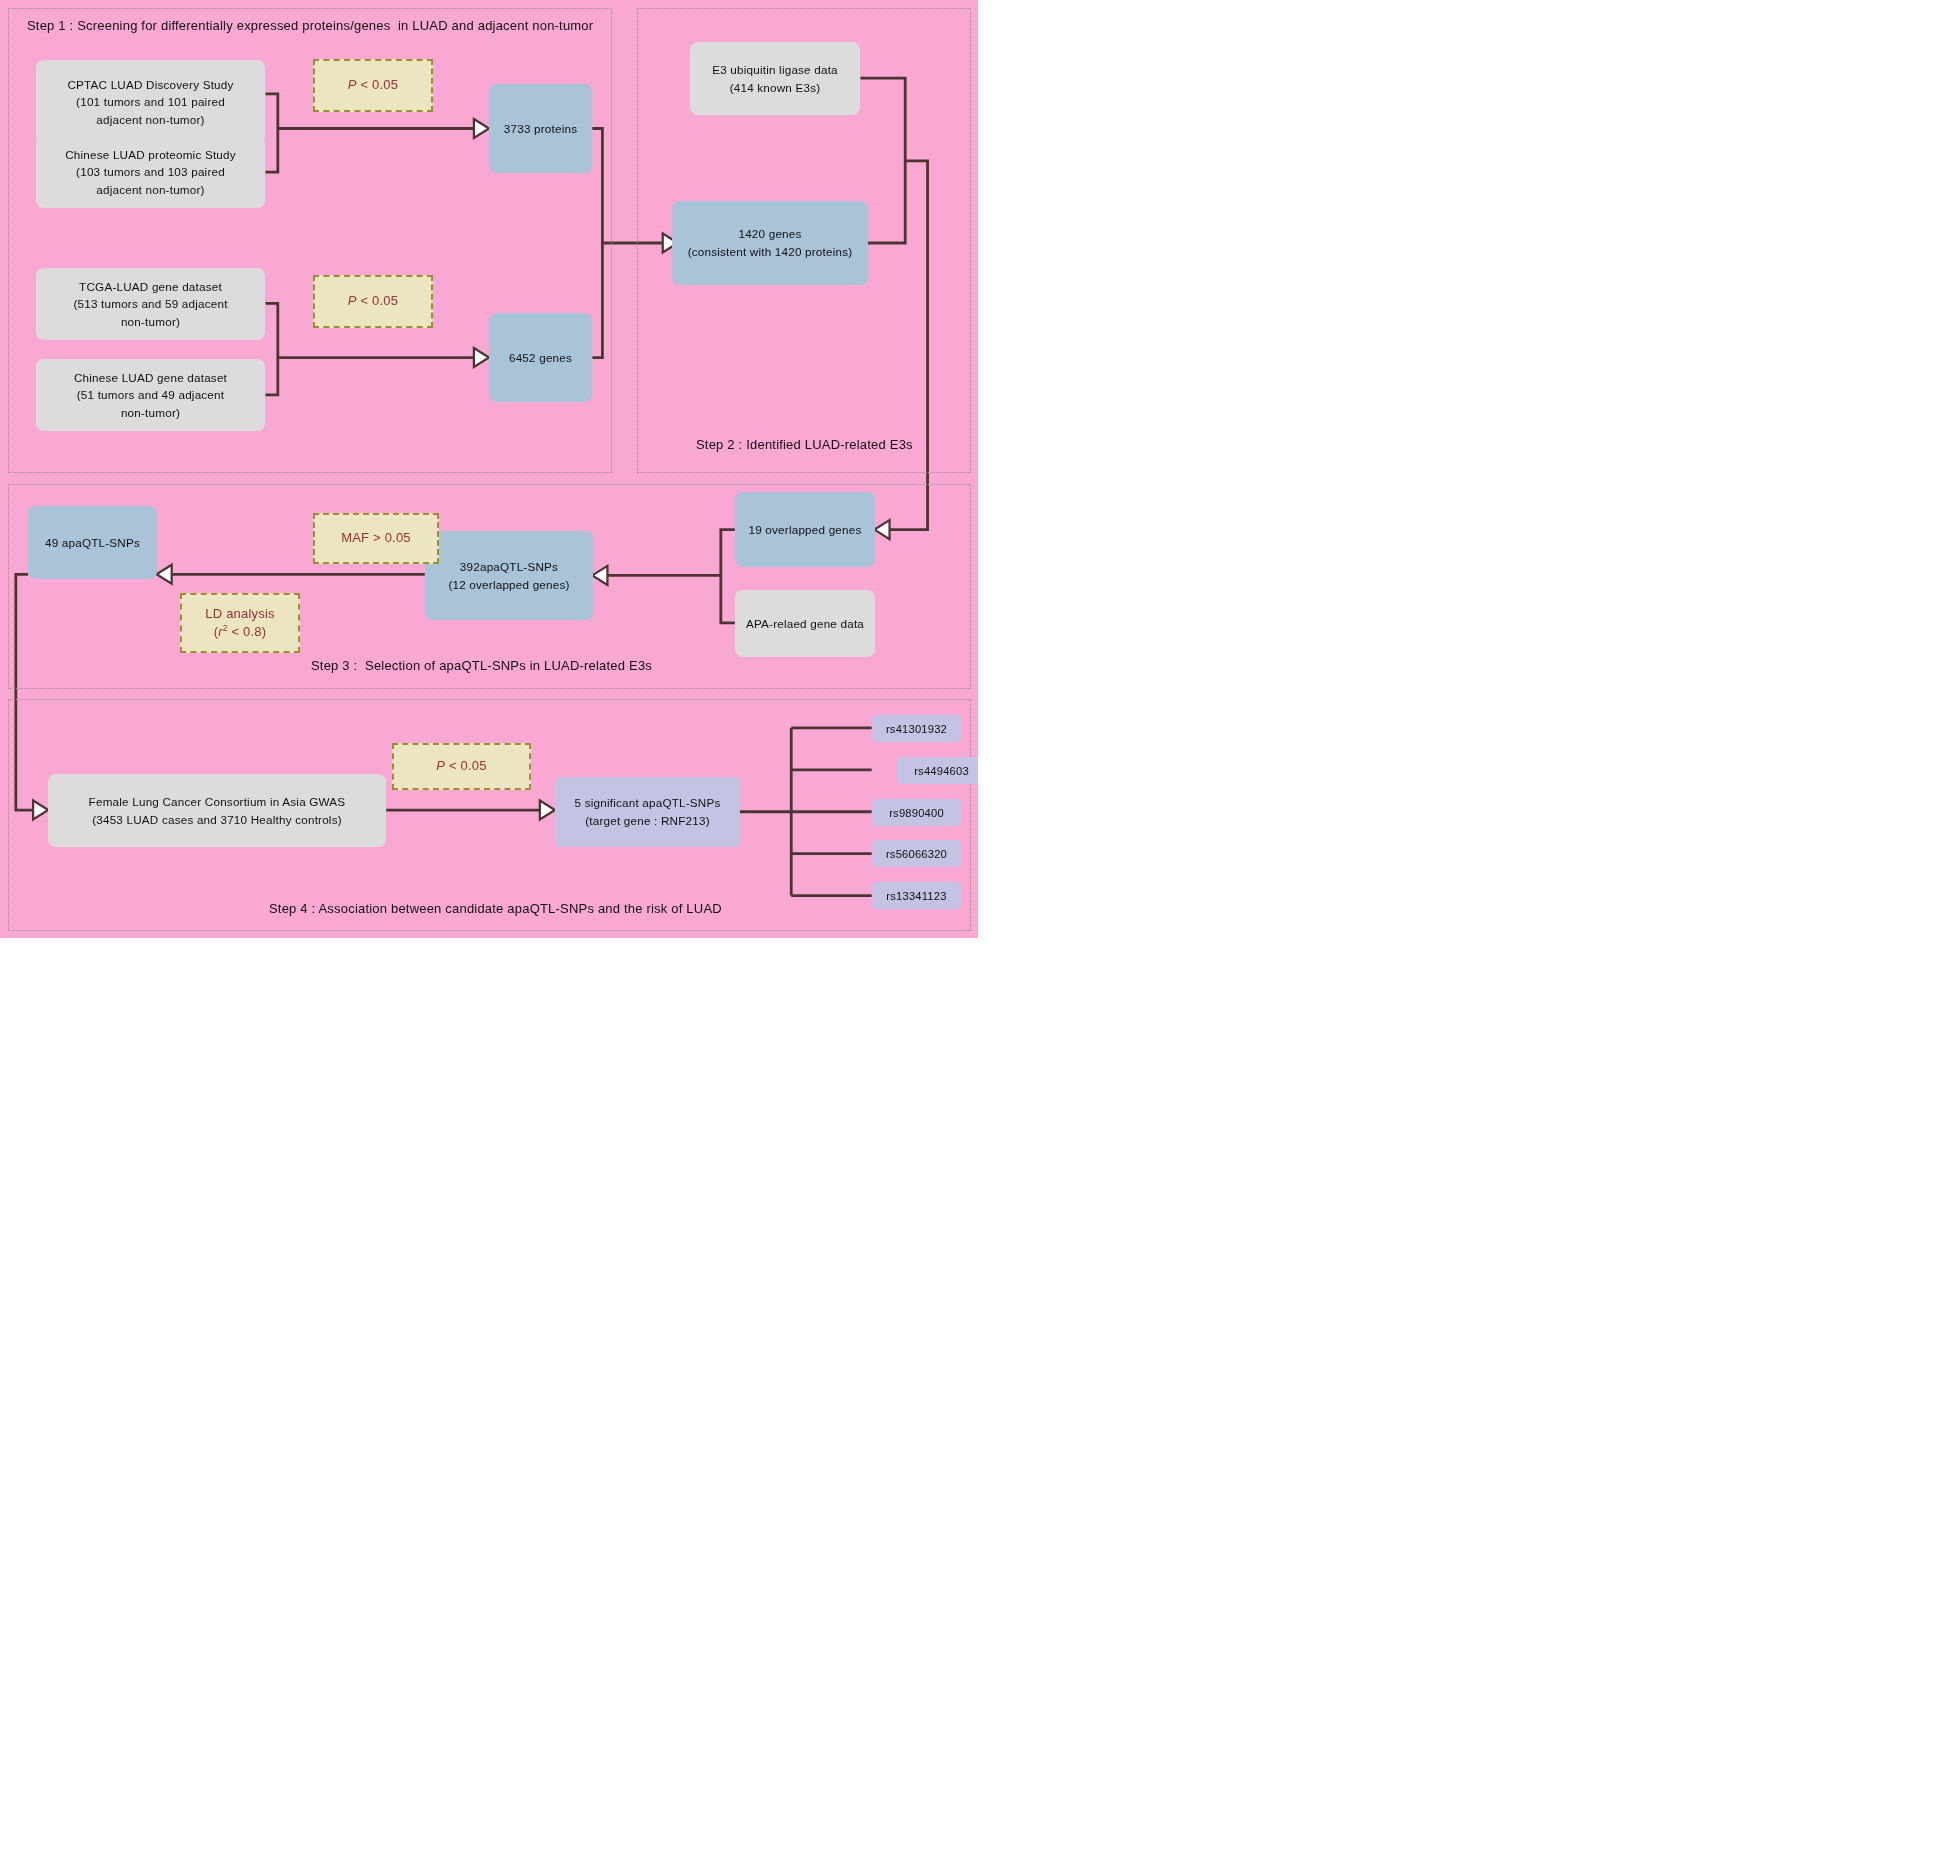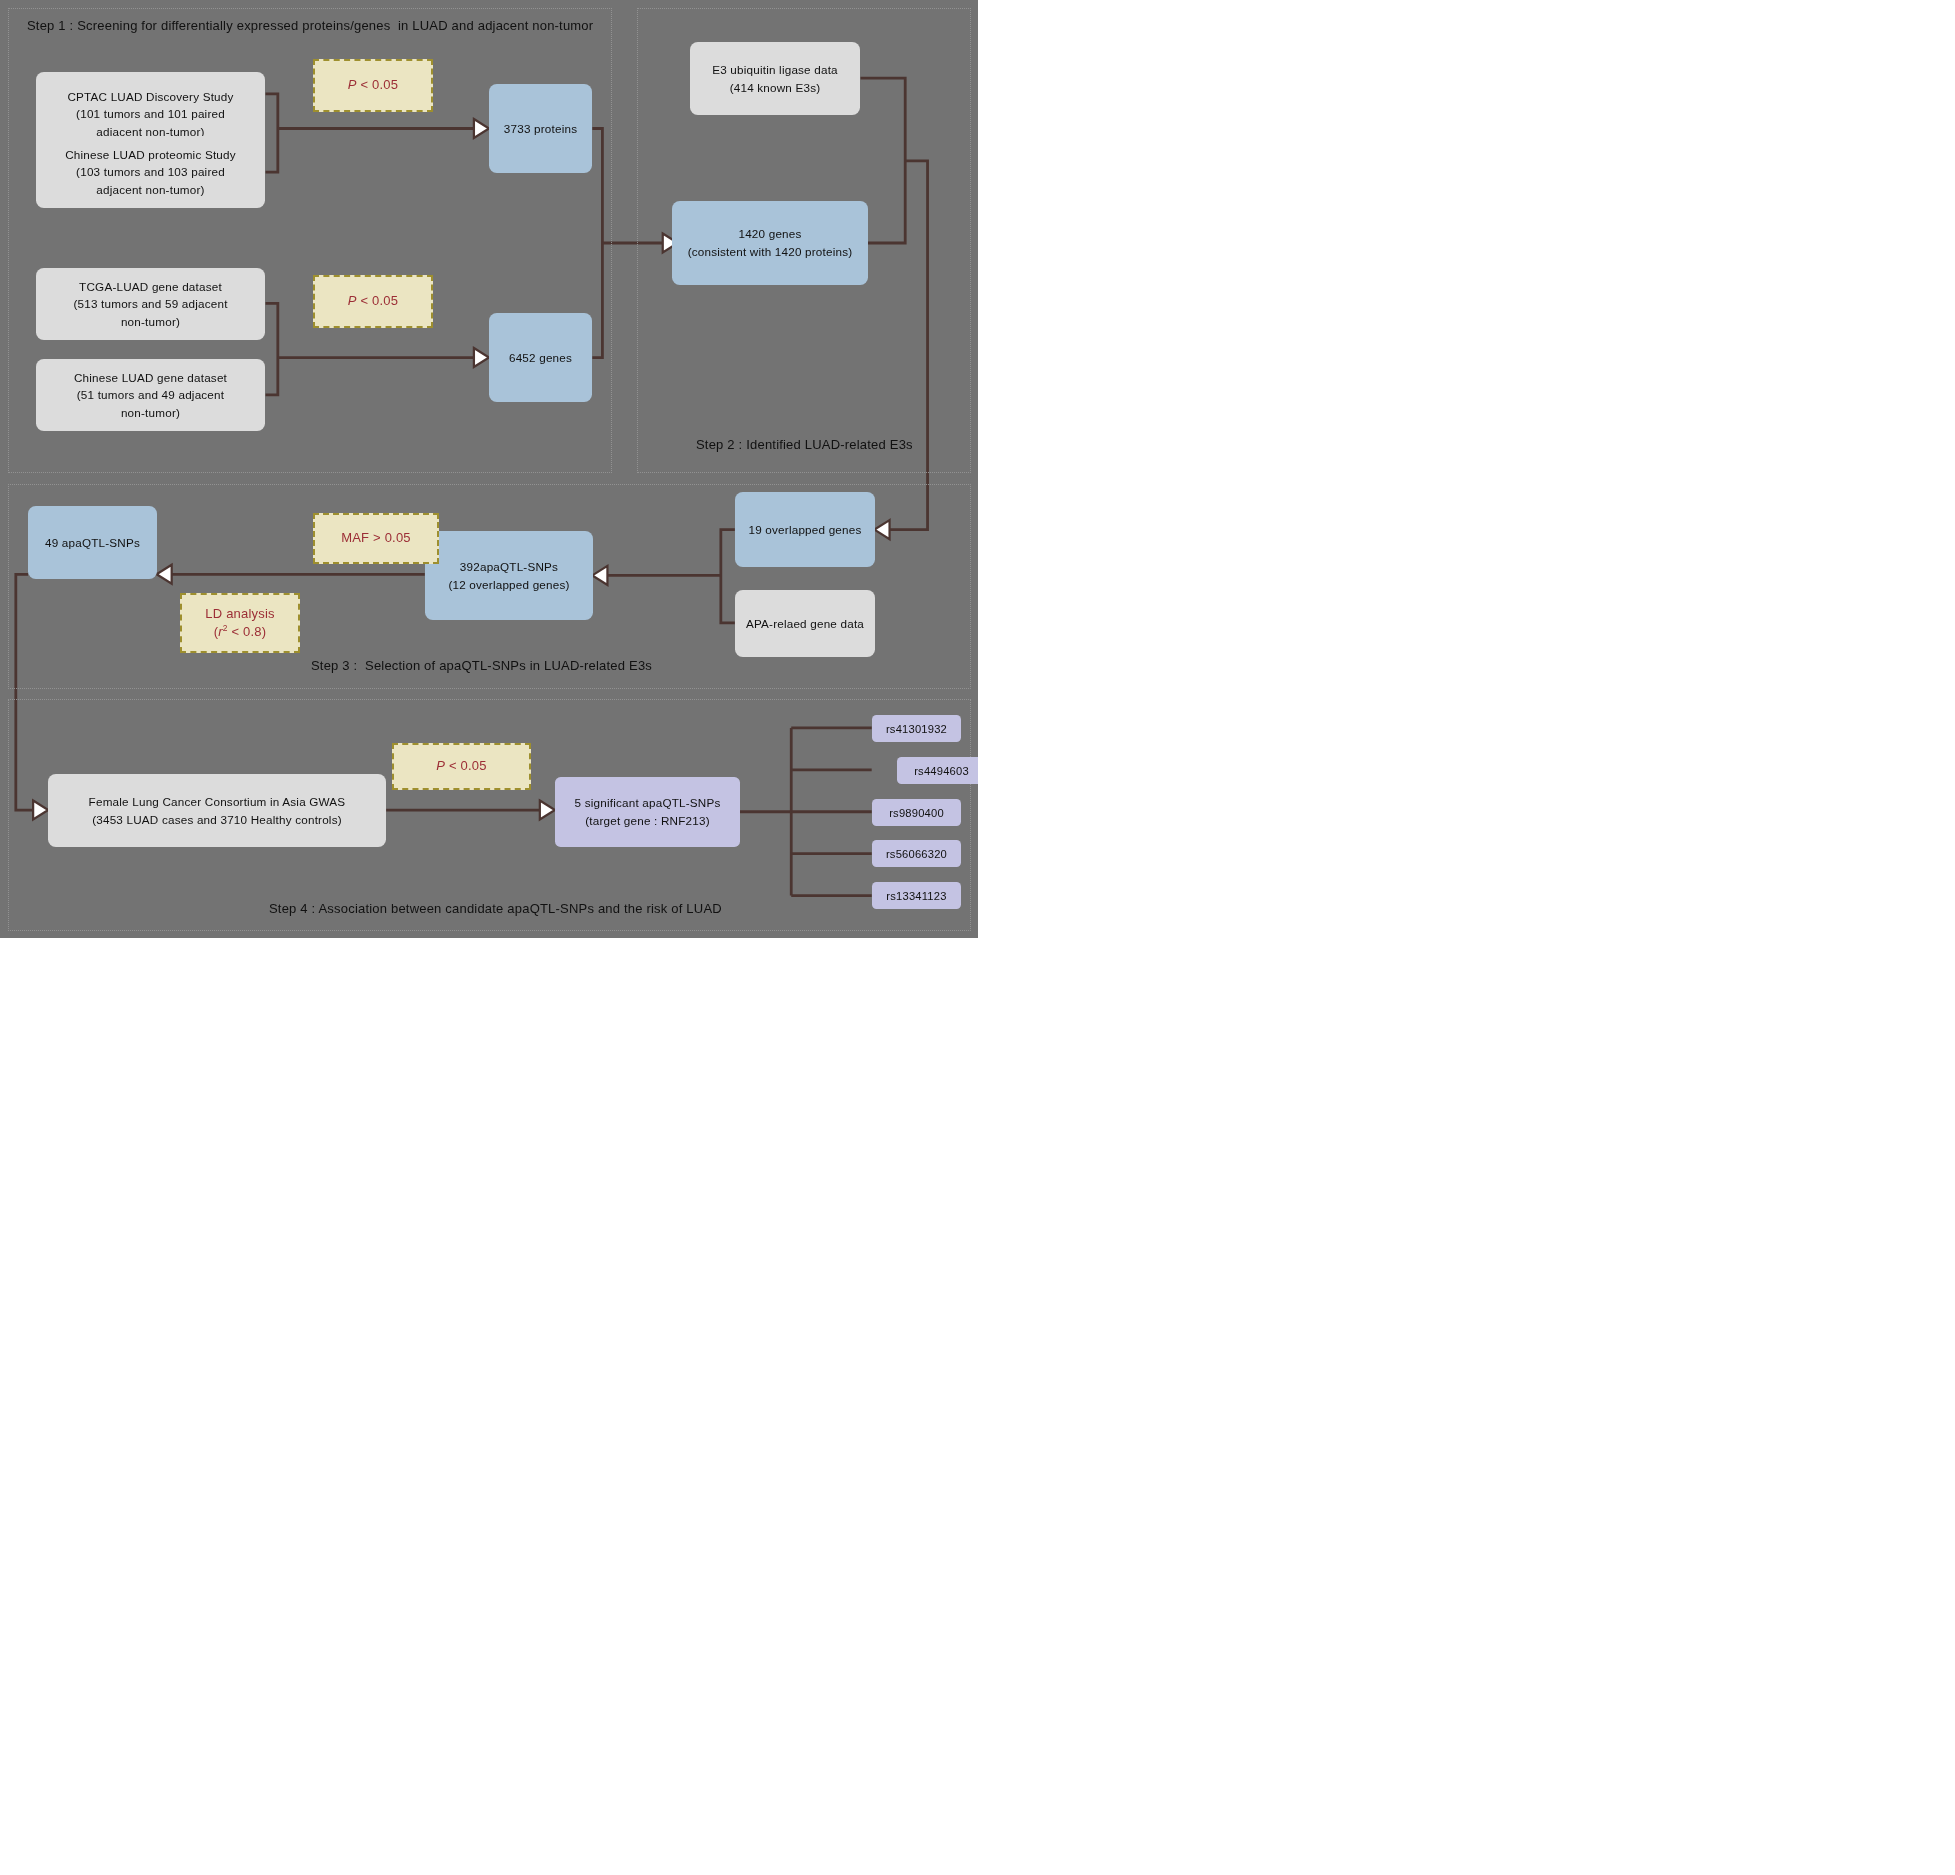--- a/index.html
+++ b/index.html
@@ -14,21 +14,21 @@
     --text:#111111;
   }
   html,body{margin:0;padding:0;background:#ffffff;}
   body{
     font-family:"Liberation Sans","DejaVu Sans",sans-serif;
     color:var(--text);
   }
   #canvas{
     position:relative;
     width:978px;height:938px;
-    background:#737373;
+    background:#f9a8d4;
     overflow:hidden;
   }
   .abs{position:absolute;box-sizing:border-box;}
   .panel{
     border:1.7px dotted var(--panel-border);
     background:transparent;
   }
   .stitle{
     font-size:13px;
     letter-spacing:0.2px;
@@ -117,21 +117,21 @@
   <div class="abs panel" style="left:8.4px;top:8.4px;width:604px;height:465px;"></div>
   <div class="abs panel" style="left:637px;top:8.4px;width:334px;height:465px;"></div>
   <div class="abs panel" style="left:8.4px;top:484px;width:963px;height:205px;"></div>
   <div class="abs panel" style="left:8.4px;top:699px;width:963px;height:232px;"></div>
 
   <div class="abs stitle" style="left:27px;top:18px;">Step 1 : Screening for differentially expressed proteins/genes  in LUAD and adjacent non-tumor</div>
   <div class="abs stitle" style="left:696px;top:437px;">Step 2 : Identified LUAD-related E3s</div>
   <div class="abs stitle" style="left:311px;top:658px;">Step 3 :  Selection of apaQTL-SNPs in LUAD-related E3s</div>
   <div class="abs stitle" style="left:269px;top:901px;">Step 4 : Association between candidate apaQTL-SNPs and the risk of LUAD</div>
 
-  <div class="abs node gbox" style="left:36px;top:72px;width:229px;height:84px;">CPTAC LUAD Discovery Study
+  <div class="abs node gbox" style="left:36px;top:60px;width:229px;height:84px;">CPTAC LUAD Discovery Study
 (101 tumors and 101 paired
 adjacent non-tumor)</div>
   <div class="abs node gbox" style="left:36px;top:136px;width:229px;height:72px;">Chinese LUAD proteomic Study
 (103 tumors and 103 paired
 adjacent non-tumor)</div>
   <div class="abs node gbox" style="left:36px;top:268px;width:229px;height:72px;">TCGA-LUAD gene dataset
 (513 tumors and 59 adjacent
 non-tumor)</div>
   <div class="abs node gbox" style="left:36px;top:359px;width:229px;height:72px;">Chinese LUAD gene dataset
 (51 tumors and 49 adjacent

